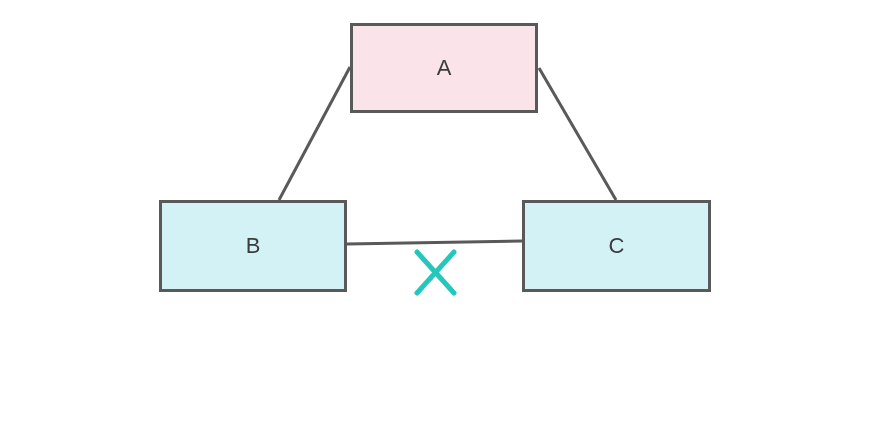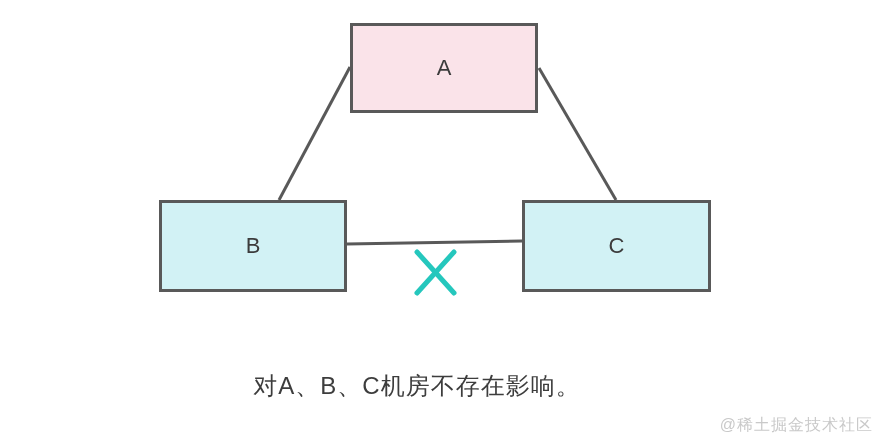--- a/index.html
+++ b/index.html
@@ -96,17 +96,15 @@
   </div>
 
   <div class="node node-b" style="background-color: rgb(210, 242, 245); border-color: rgb(89, 89, 89);">
     <span class="node-label">B</span>
   </div>
 
   <div class="node node-c" style="background-color: rgb(210, 242, 245); border-color: rgb(89, 89, 89);">
     <span class="node-label">C</span>
   </div>
 
-  <div class="caption" style="color: rgb(61, 61, 61);">对A、B、C机房不存在影响。</div>
 
-  <div class="watermark" style="color: rgb(201, 201, 201);">@稀土掘金技术社区</div>
 
 </div>
 
 </body></html>

